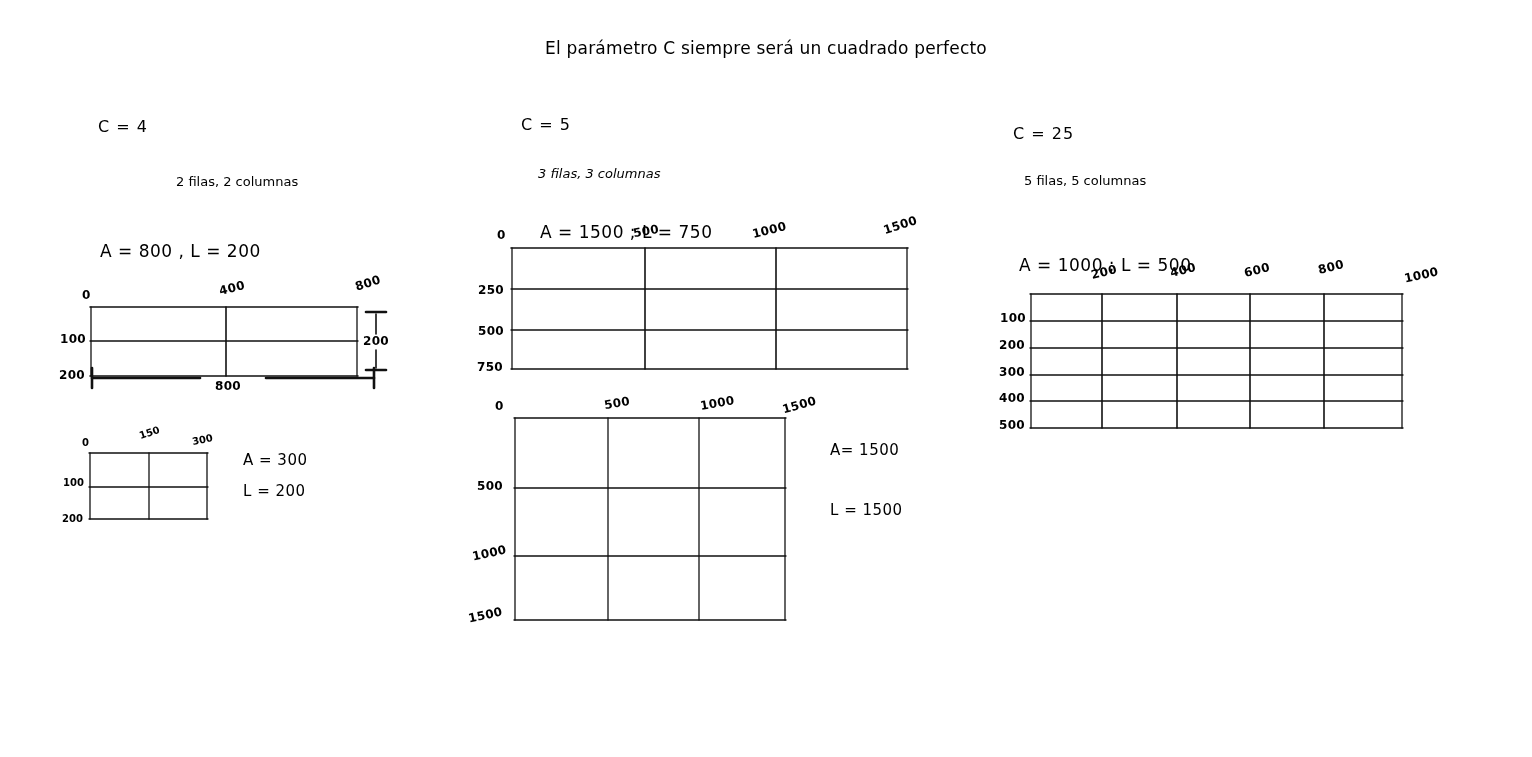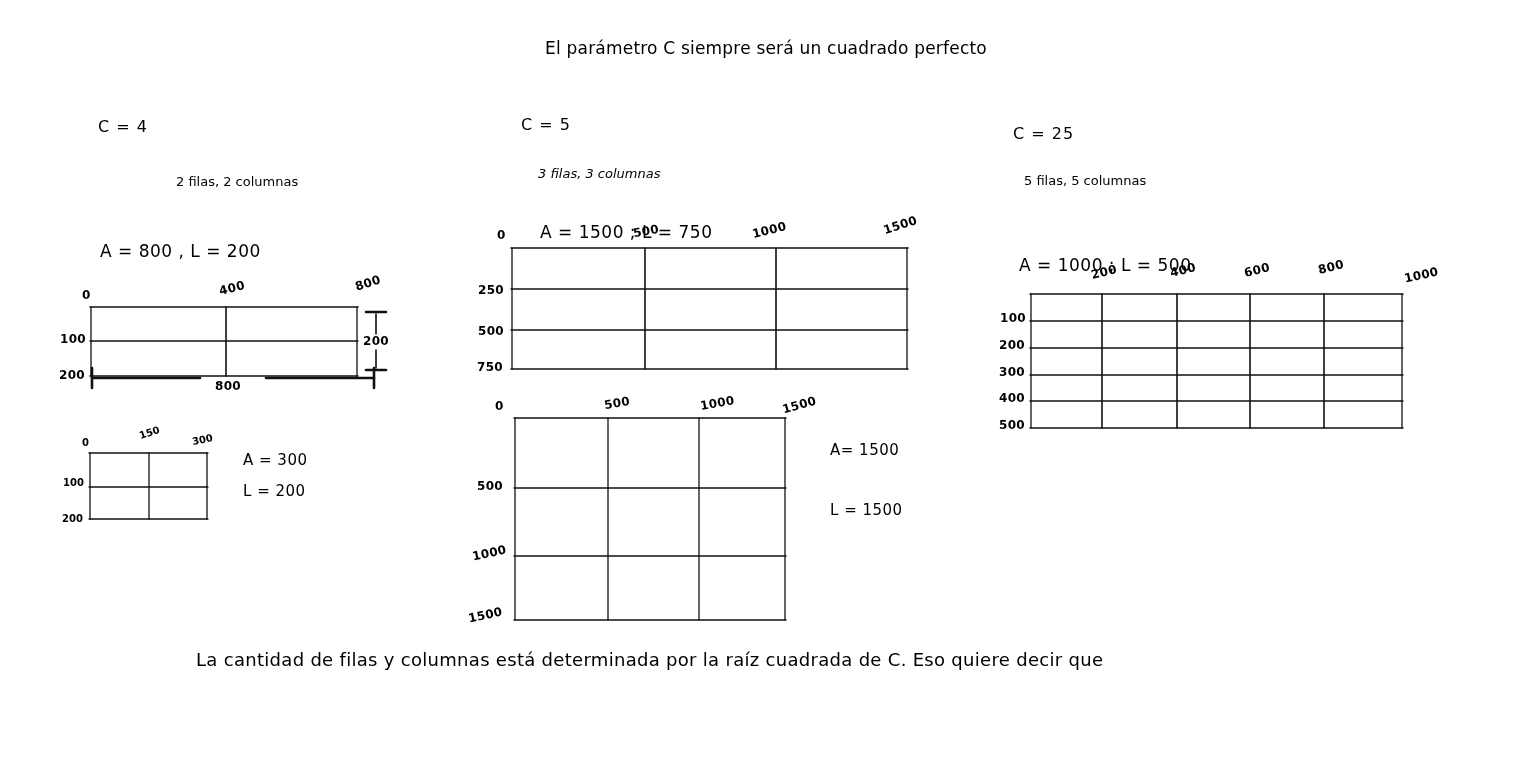--- a/index.html
+++ b/index.html
@@ -195,14 +195,13 @@
 <div class="abs tick" style="left:1244px; top:263px; transform:rotate(-14deg);">600</div>
 <div class="abs tick" style="left:1318px; top:260px; transform:rotate(-14deg);">800</div>
 <div class="abs tick" style="left:1404px; top:268px; transform:rotate(-12deg);">1000</div>
 <div class="abs tick" style="left:1000px; top:311px;">100</div>
 <div class="abs tick" style="left:999px; top:338px;">200</div>
 <div class="abs tick" style="left:999px; top:365px;">300</div>
 <div class="abs tick" style="left:999px; top:391px;">400</div>
 <div class="abs tick" style="left:999px; top:418px;">500</div>
 
 <div class="abs footer">
-  <div>La cantidad de filas y columnas está determinada por la raíz cuadrada de C. Eso quiere decir que</div>
 </div>
 
 </body></html>

